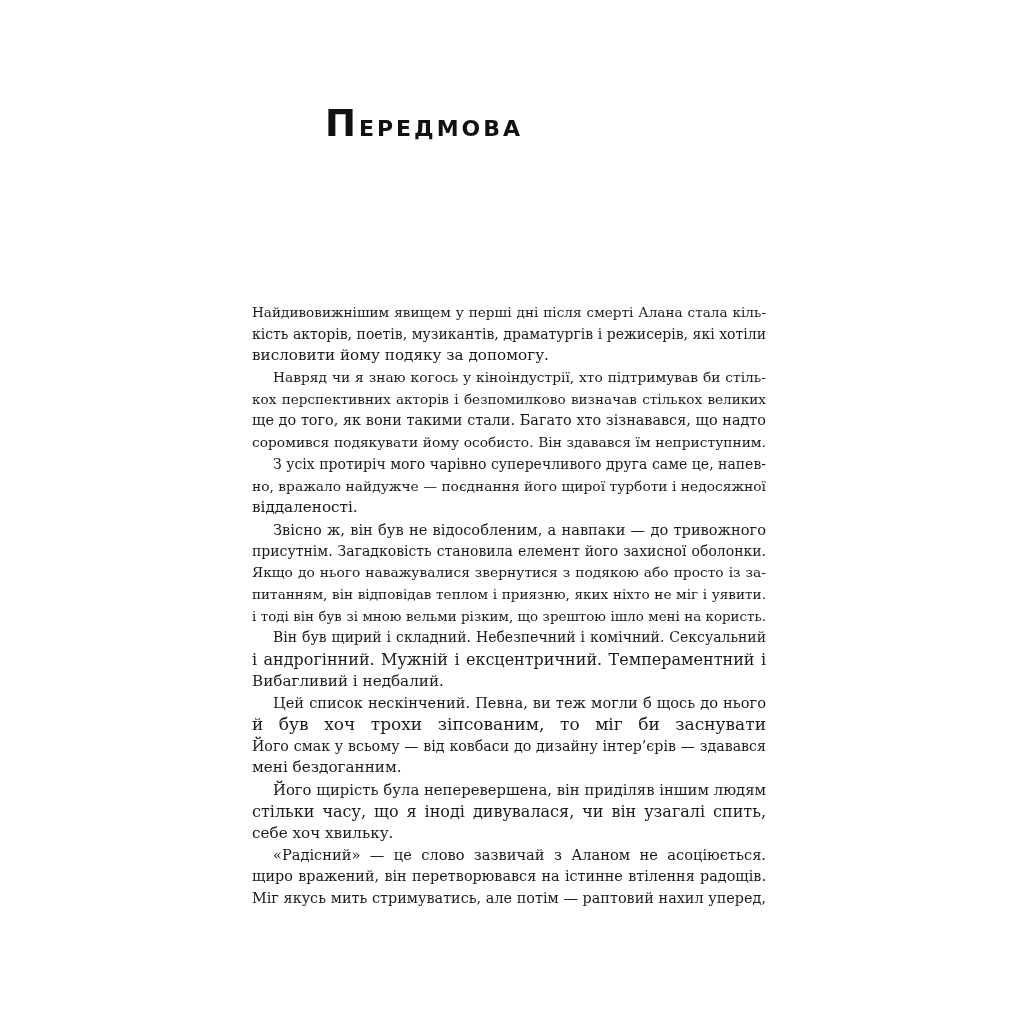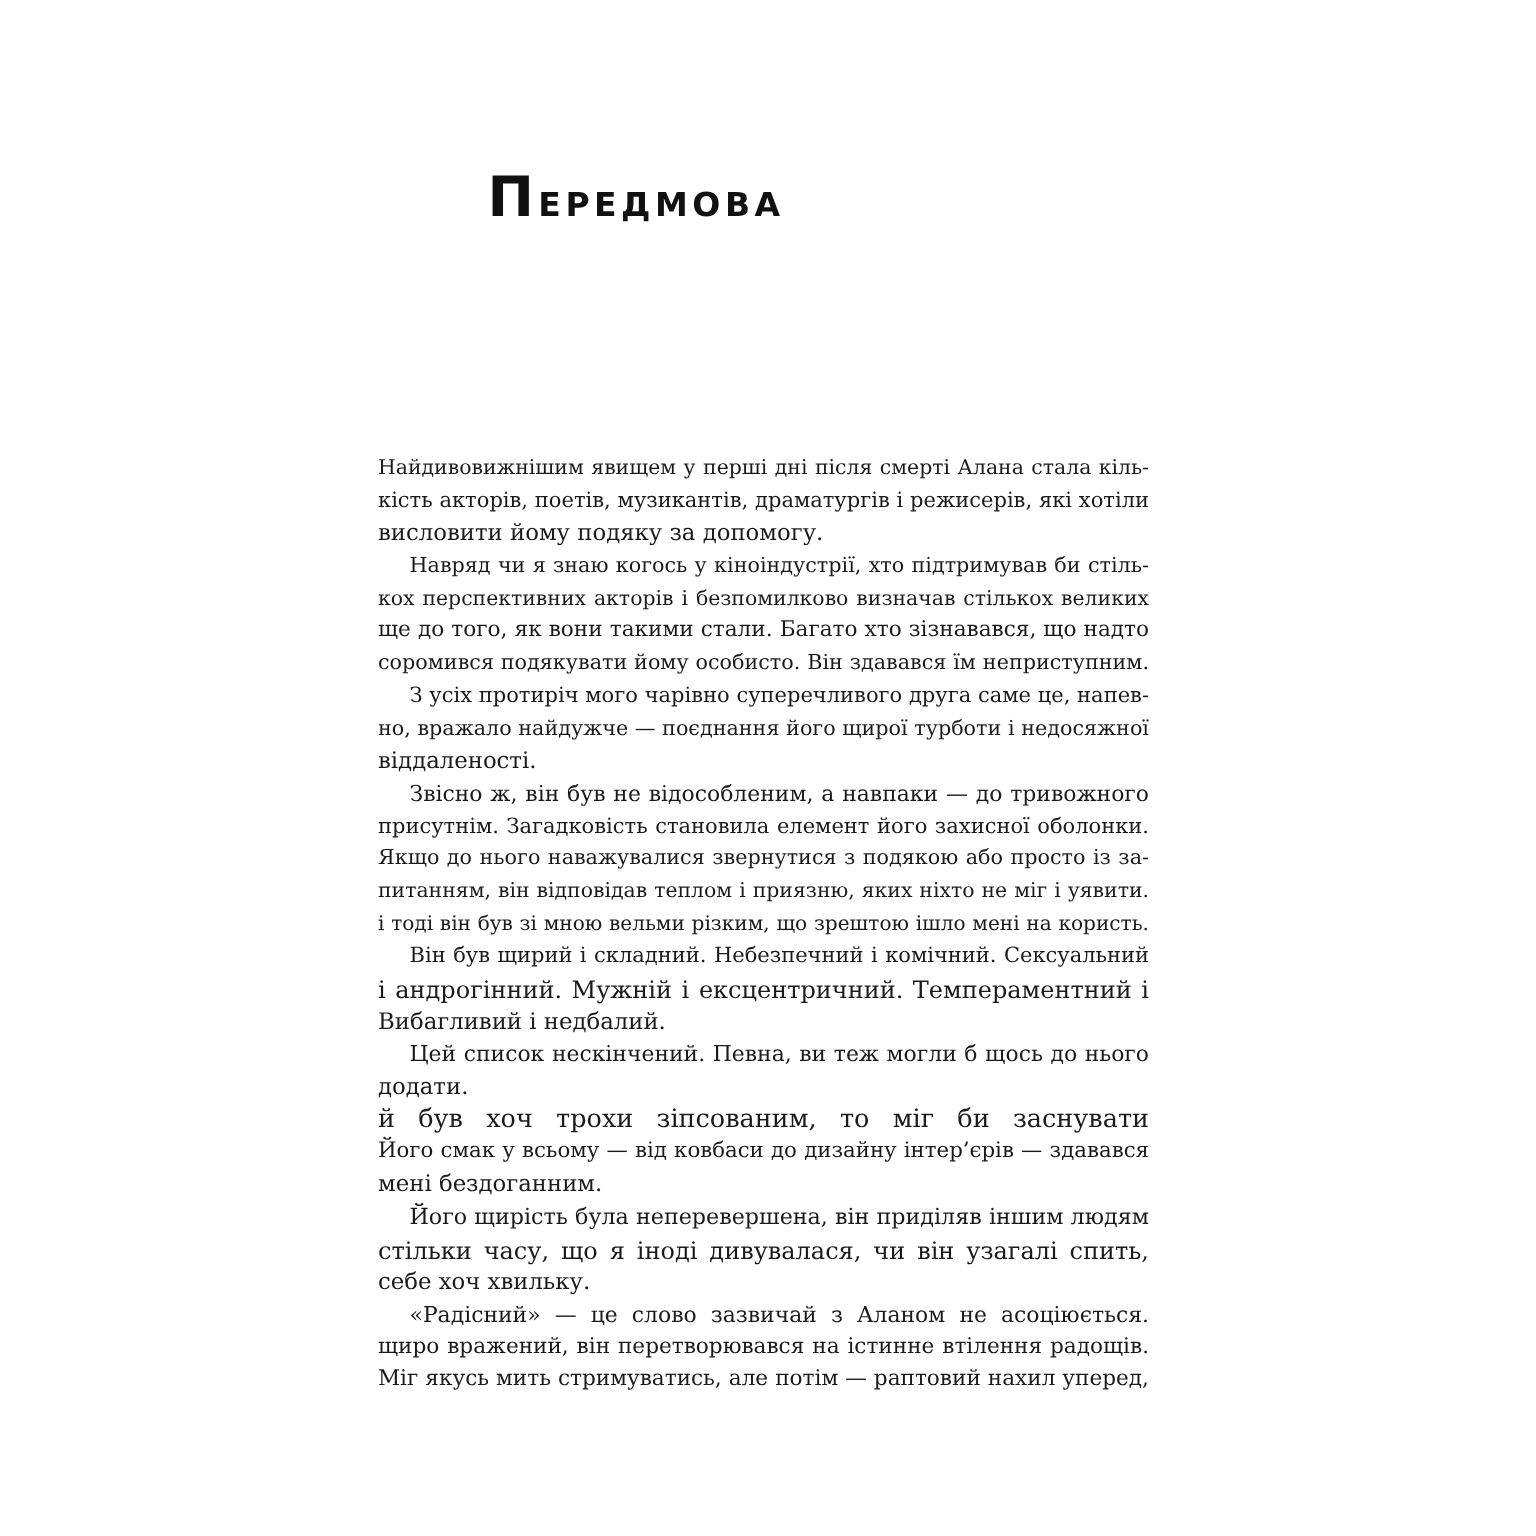--- a/index.html
+++ b/index.html
@@ -24,21 +24,21 @@
       position: absolute;
       left: 0;
       width: 848px;
       top: 108px;
       text-align: center;
       font-family: "DejaVu Sans", sans-serif;
       font-weight: bold;
       font-size: 31px;
       letter-spacing: 3px;
       color: #111111;
-      line-height: 48px;
+      line-height: 32px;
       font-variant: small-caps;
     }
     .chapter-title .cap { font-size: 37px; }
     .body-text {
       position: absolute;
       left: 252px;
       top: 258px;
       width: 514px;
       font-family: "DejaVu Serif", serif;
       font-size: 15.2px;
@@ -94,21 +94,20 @@
     </div>
 
     <div>
       <span class="line indent" style="white-space: normal; display: block; font-size: 14px; overflow: hidden;">Він був щирий і складний. Небезпечний і комічний. Сексуальний</span>
       <span class="line" style="white-space: normal; display: block; font-size: 16px; overflow: hidden;">і андрогінний. Мужній і ексцентричний. Темпераментний і млявий.</span>
       <span class="line last" style="white-space: normal; display: block; overflow: hidden;">Вибагливий і недбалий.</span>
     </div>
 
     <div>
       <span class="line indent" style="white-space: normal; display: block; font-size: 14.6px; overflow: hidden;">Цей список нескінчений. Певна, ви теж могли б щось до нього</span>
-      <span class="line last" style="white-space: normal; display: block; overflow: hidden;">додати.</span>
     </div>
 
     <div>
       <span class="line" style="white-space: normal; display: block; font-size: 17px; overflow: hidden;">й був хоч трохи зіпсованим, то міг би заснувати релігійний культ.</span>
       <span class="line" style="white-space: normal; display: block; font-size: 14.2px; overflow: hidden;">Його смак у всьому — від ковбаси до дизайну інтер’єрів — здавався</span>
       <span class="line last" style="white-space: normal; display: block; overflow: hidden;">мені бездоганним.</span>
     </div>
 
     <div>
       <span class="line indent" style="white-space: normal; display: block; font-size: 14.8px; overflow: hidden;">Його щирість була неперевершена, він приділяв іншим людям</span>

